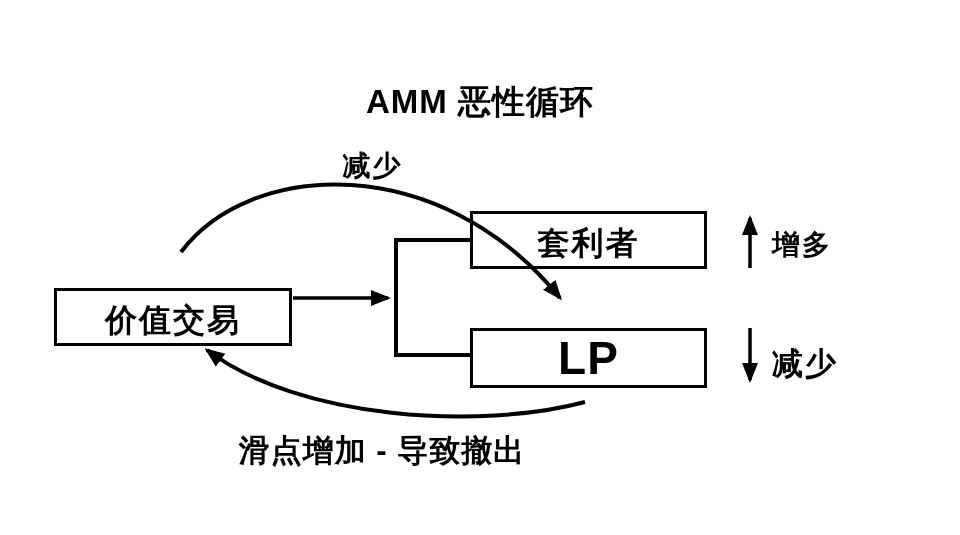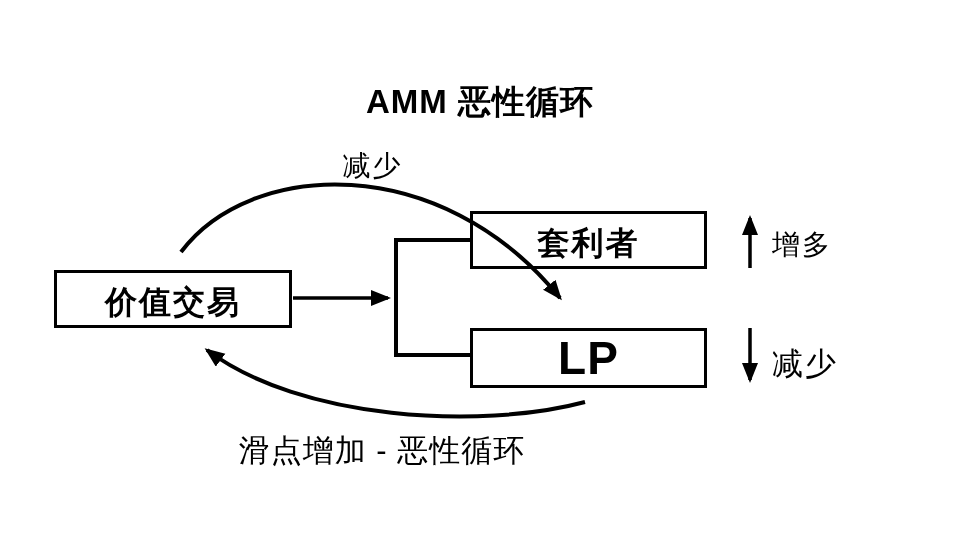--- a/index.html
+++ b/index.html
@@ -21,31 +21,31 @@
     text-align:center;font-size:33px;font-weight:700;
     letter-spacing:1px;
   }
   .node{
     position:absolute;background:var(--bg);
     border:3px solid var(--ink);
     display:flex;align-items:flex-end;justify-content:center;
     font-weight:700;font-size:32px;letter-spacing:2px;
     z-index:1;
   }
-  .node-value{left:54px;top:270px;width:238px;height:58px;}
+  .node-value{left:54px;top:288px;width:238px;height:58px;}
   .node-arb{left:470px;top:211px;width:237px;height:58px;}
   .node-lp{left:470px;top:328px;width:237px;height:60px;font-size:46px;letter-spacing:1px;}
   .arrow-layer{
     position:absolute;left:0;top:0;width:960px;height:535px;
     z-index:3;pointer-events:none;
   }
   .arrow-layer path,.arrow-layer line{stroke:var(--ink);fill:none;}
   .arrow-layer .head{fill:var(--ink);stroke:none;}
   .flabel{
-    position:absolute;font-weight:400;white-space:nowrap;z-index:4;
+    position:absolute;font-weight:700;white-space:nowrap;z-index:4;
   }
   .label-top{left:280px;top:147px;width:185px;text-align:center;font-size:28px;letter-spacing:2px;}
   .label-bottom{left:222px;top:430px;width:320px;text-align:center;font-size:31px;letter-spacing:1px;}
   .label-up{left:772px;top:226px;font-size:28px;letter-spacing:2px;}
   .label-down{left:772px;top:343px;font-size:31px;letter-spacing:2px;}
 </style>
 </head>
 <body>
 
 <div class="canvas">
@@ -76,17 +76,17 @@
     <path d="M181,252 C250,160 440,150 560,298" stroke-width="4" marker-end="url(#ah)"></path>
 
     <path d="M585,402 C480,430 300,420 207,350" stroke-width="4" marker-end="url(#ah)"></path>
 
     <line x1="750" y1="268" x2="750" y2="218" stroke-width="3.5" marker-end="url(#ah)"></line>
 
     <line x1="750" y1="328" x2="750" y2="380" stroke-width="3.5" marker-end="url(#ah)"></line>
   </svg>
 
   <div class="flabel label-top">减少</div>
-  <div class="flabel label-bottom">滑点增加 - 恶性循环</div>
+  <div class="flabel label-bottom">滑点增加 - 导致撤出</div>
   <div class="flabel label-up">增多</div>
   <div class="flabel label-down">减少</div>
 
 </div>
 
 </body></html>

